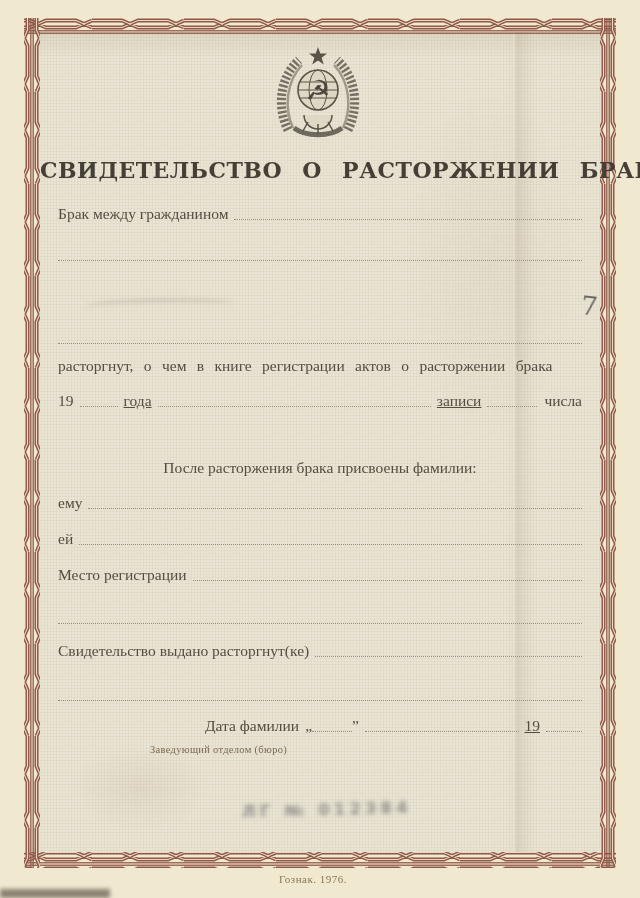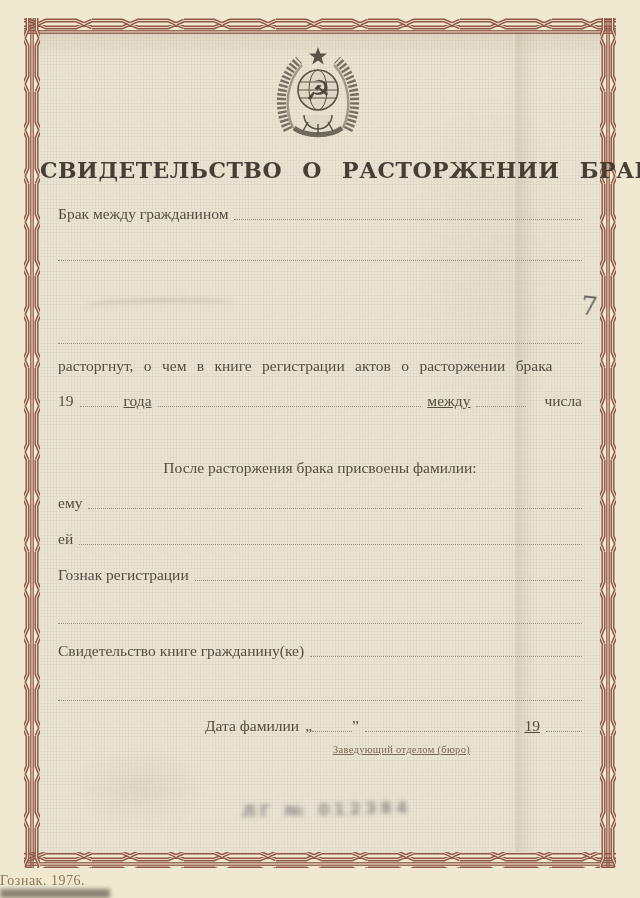--- a/index.html
+++ b/index.html
@@ -48,26 +48,26 @@
     flex:1 1 auto; height:3px; margin:0 0 2px 0;
     border-bottom:1.6px dotted #99917d;
   }
   .dots.w38{flex:0 0 38px;} .dots.w50{flex:0 0 50px;}
   .dots.w100{flex:0 0 100px;} .dots.w40{flex:0 0 40px;} .dots.w36{flex:0 0 36px;}
   .spacer{flex:1 1 auto;}
   .mr{margin-right:6px;} .mx{margin:0 6px;text-decoration:underline;}
   .justified{word-spacing:6.5px;font-family:Liberation Serif, serif;}
   .centered-head{justify-content:center;}
   .sig{
-    position:absolute; left:150px; top:743px; width:320px; text-align:right;
-    font-size:10.5px; line-height:13px; color:#7a6a52; letter-spacing:.3px;text-decoration:underline;
+    position:absolute; left:150px; top:743px; width:320px; text-align:left;
+    font-size:10.5px; line-height:13px; color:#7a6a52; letter-spacing:.3px;
   }
   .imprint{
-    position:absolute; left:0; top:873px; width:626px; text-align:left;
-    font-size:14px; color:#8a7856; letter-spacing:.5px;
+    position:absolute; left:0; top:873px; width:626px; text-align:center;
+    font-size:11px; color:#8a7856; letter-spacing:.5px;
   }
   .hand-mark{
     position:absolute; left:581px; top:291px;
     font-family:"DejaVu Serif",serif; font-size:26px; color:#4d4c4a;
     transform:rotate(6deg); opacity:.8; filter:blur(.3px);
   }
   .scribble{
     position:absolute; left:85px; top:299px; width:150px; height:9px;
     border-top:3px solid rgba(125,118,106,.30); border-radius:50%;
     filter:blur(2px); transform:rotate(-1deg);
@@ -145,48 +145,48 @@
 
   <div class="row justified" style="top:354px">
     <span class="lbl">расторгнут, о чем в книге регистрации актов о расторжении брака</span>
   </div>
 
   <div class="row" style="top:389px">
     <span class="lbl mr">19</span>
     <span class="dots w38"></span>
     <span class="lbl mx">года</span>
     <span class="dots"></span>
-    <span class="lbl mx">между</span>
+    <span class="lbl mx">записи</span>
     <span class="dots w50"></span>
-    <span class="lbl" style="margin-left:18px">числа</span>
+    <span class="lbl" style="margin-left:7px">числа</span>
   </div>
 
 
   <div class="row" style="top:491px">
     <span class="lbl mr">ему</span>
     <span class="dots"></span>
   </div>
 
   <div class="row centered-head" style="top:456px">
     <span class="lbl">После расторжения брака присвоены фамилии:</span>
   </div>
   <div class="row" style="top:527px">
     <span class="lbl mr">ей</span>
     <span class="dots"></span>
   </div>
   <div class="row" style="top:563px">
-    <span class="lbl mr">Гознак регистрации</span>
+    <span class="lbl mr">Место регистрации</span>
     <span class="dots"></span>
   </div>
   <div class="row" style="top:606px">
     <span class="dots"></span>
   </div>
 
   <div class="row" style="top:639px">
-    <span class="lbl mr">Свидетельство книге гражданину(ке)</span>
+    <span class="lbl mr">Свидетельство выдано расторгнут(ке)</span>
     <span class="dots"></span>
   </div>
   <div class="row" style="top:683px">
     <span class="dots"></span>
   </div>
 
   <div class="row" style="top:714px; left:205px">
     <span class="lbl mr">Дата фамилии</span>
     <span class="lbl">„</span>
     <span class="dots w40"></span>

